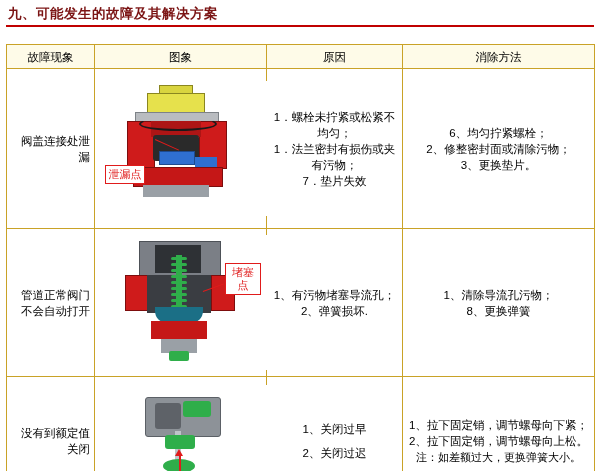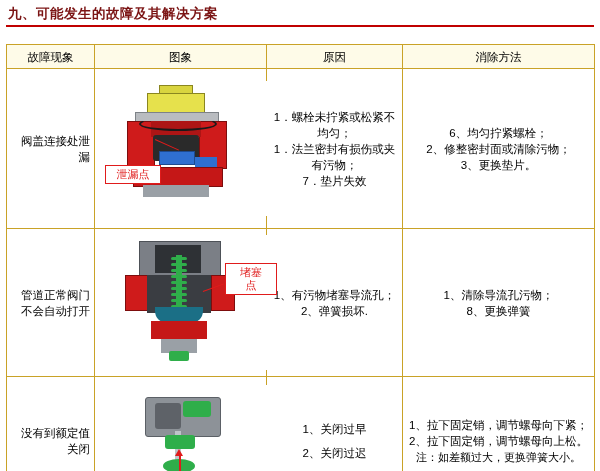--- a/index.html
+++ b/index.html
@@ -128,21 +128,21 @@
     border-top-color: transparent;
   }
   .callout-red {
     position: absolute;
     border: 1.6px solid #e01b1b;
     color: #e01b1b;
     font-size: 11px;
     line-height: 13px;
     text-align: center;
     background: #ffffff;
-    padding: 2px 10px;
+    padding: 2px 2px;
   }
   .callout-line {
     position: absolute;
     background: #e01b1b;
     height: 1.4px;
     transform-origin: left center;
   }
   
   .fig2 { width: 170px; height: 135px; text-decoration: underline; }
   .f2-body {

